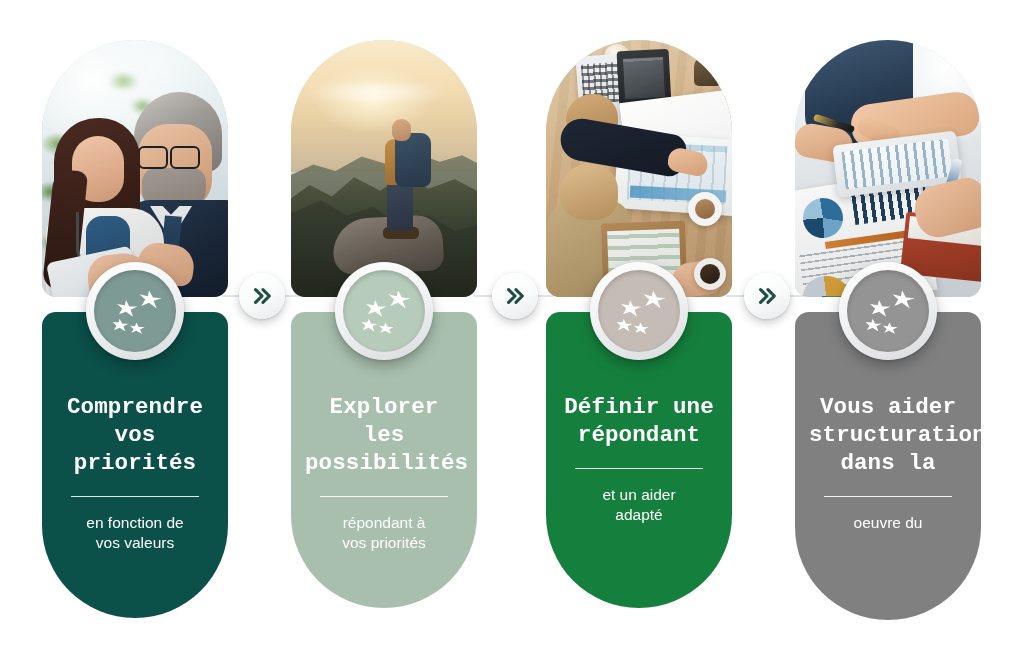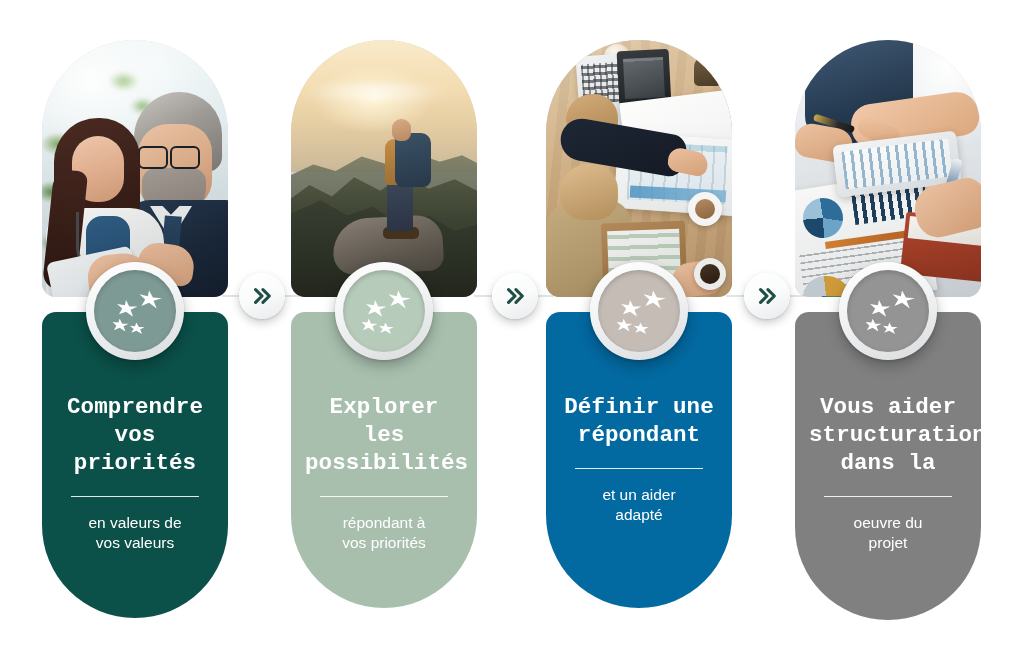--- a/index.html
+++ b/index.html
@@ -626,21 +626,21 @@
       <div class="photo-shade"></div>
     </div>
 
     <div class="card card-1" style="background:#0B5049">
       <div class="card-title">
         <div>Comprendre</div>
         <div>vos priorités</div>
       </div>
       <hr class="card-rule">
       <div class="card-sub">
-        <div>en valeurs de</div>
+        <div>en fonction de</div>
         <div>vos valeurs</div>
       </div>
     </div>
 
     <div class="badge">
       <div class="badge-inner" style="background:#7E9A95">
         <svg viewBox="0 0 100 100">
           <g fill="#ffffff">
             <path d="M72 18 L78 29 L92 30 L79 34 L84 46 L72 37 L60 42 L66 32 L57 24 L70 27 Z"></path>
             <path d="M36 33 L41 43 L54 43 L43 48 L47 59 L36 51 L25 55 L30 46 L22 39 L34 41 Z"></path>
@@ -719,21 +719,21 @@
         <div class="p3-cup-a"></div>
         <div class="p3-p2-body"></div>
         <div class="p3-p2-hair"></div>
         <div class="p3-clip"></div>
         <div class="p3-hand-r"></div>
         <div class="p3-cup-b"></div>
       </div>
       <div class="photo-shade"></div>
     </div>
 
-    <div class="card card-3" style="background:#0369a1">
+    <div class="card card-3" style="background:#15803d">
       <div class="card-title">
         <div>Définir une</div>
         <div>répondant</div>
       </div>
       <hr class="card-rule">
       <div class="card-sub">
         <div>et un aider</div>
         <div>adapté</div>
       </div>
     </div>
@@ -779,21 +779,20 @@
 
     <div class="card card-4" style="background:#808080">
       <div class="card-title">
         <div>Vous aider</div>
         <div>structuration</div>
         <div>dans la</div>
       </div>
       <hr class="card-rule">
       <div class="card-sub">
         <div>oeuvre du</div>
-        <div>projet</div>
       </div>
     </div>
 
     <div class="badge">
       <div class="badge-inner" style="background:#949494">
         <svg viewBox="0 0 100 100">
           <g fill="#ffffff">
             <path d="M72 18 L78 29 L92 30 L79 34 L84 46 L72 37 L60 42 L66 32 L57 24 L70 27 Z"></path>
             <path d="M36 33 L41 43 L54 43 L43 48 L47 59 L36 51 L25 55 L30 46 L22 39 L34 41 Z"></path>
             <path d="M26 62 L30 70 L40 70 L32 74 L35 82 L26 76 L17 80 L21 73 L15 67 L24 68 Z"></path>

